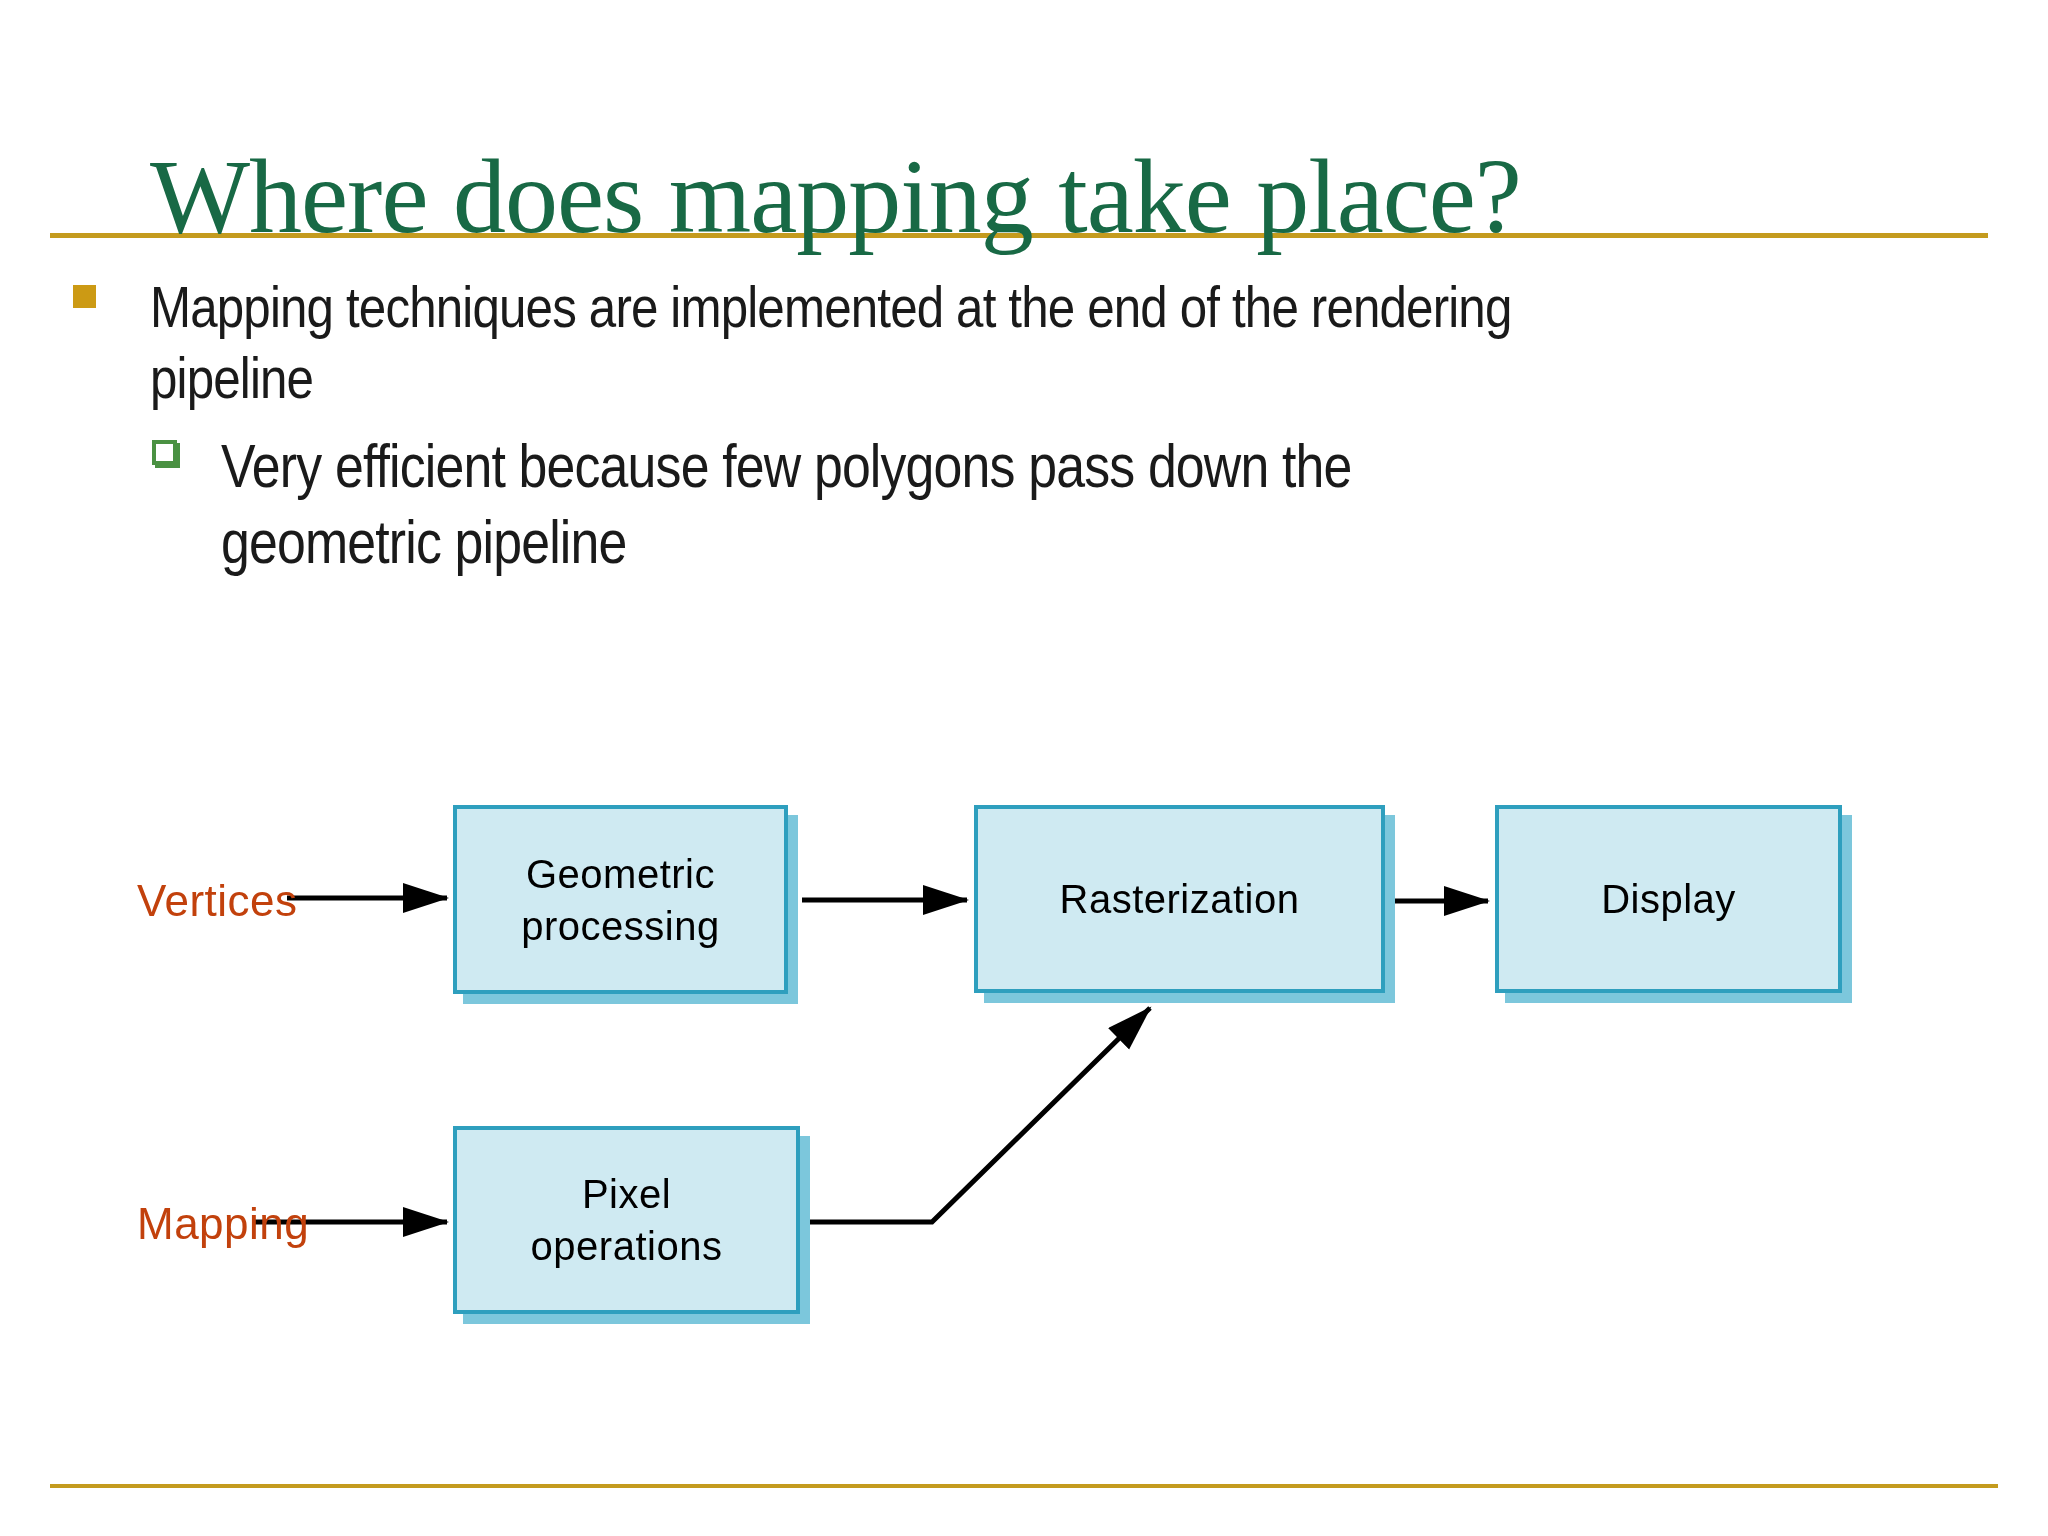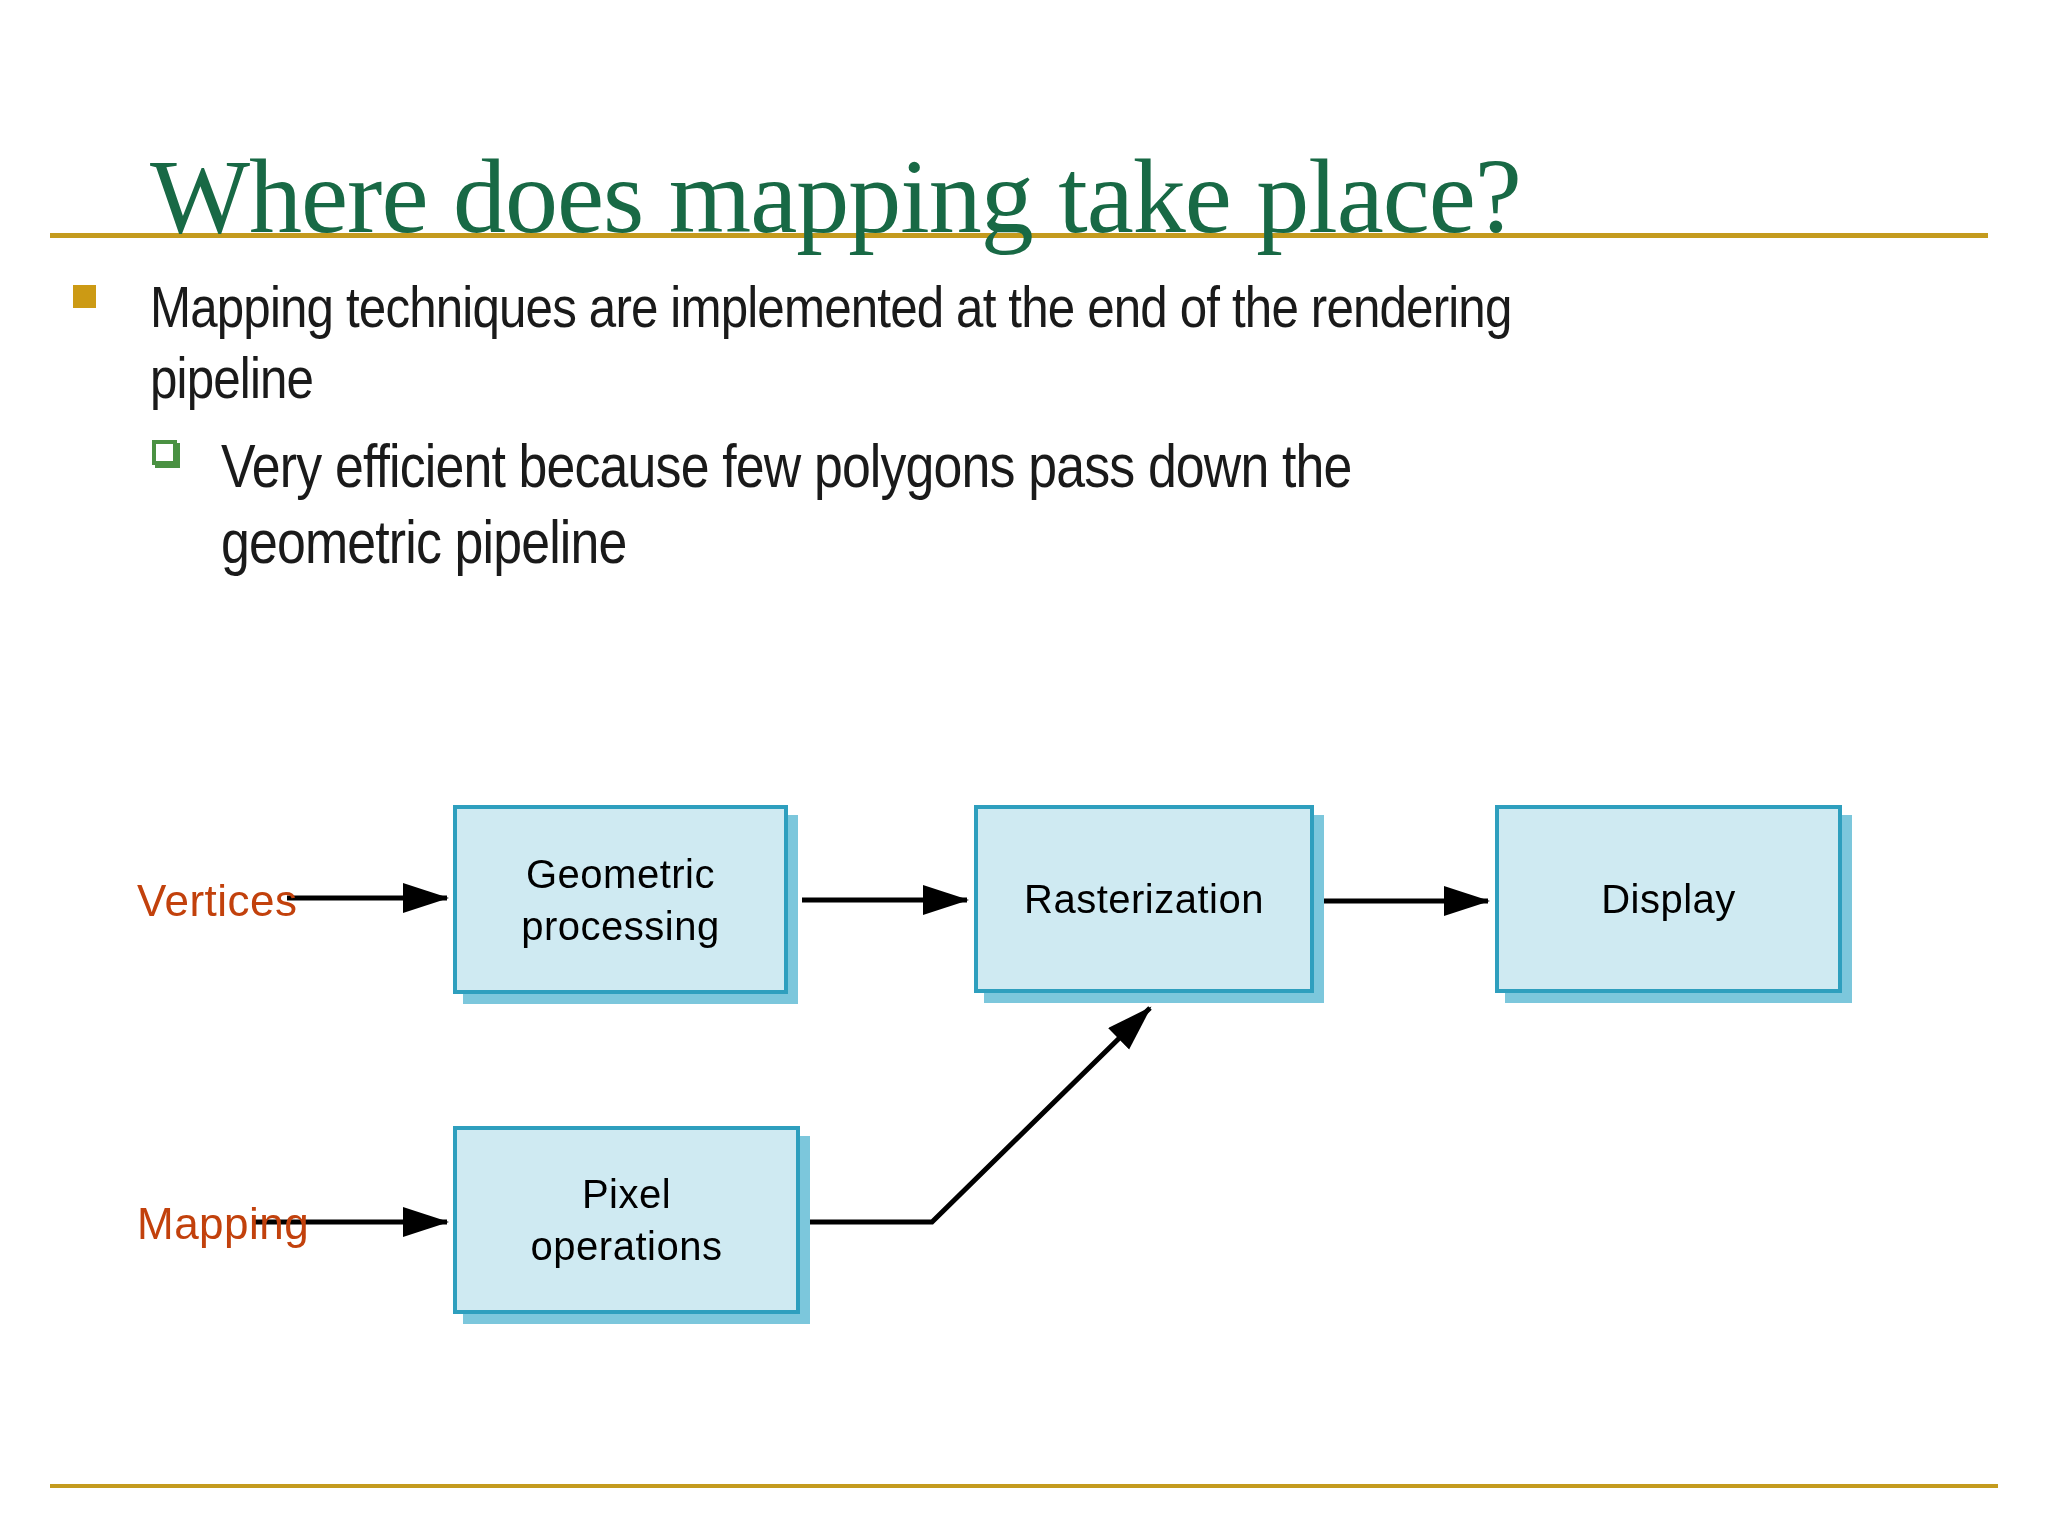--- a/index.html
+++ b/index.html
@@ -81,21 +81,21 @@
     align-items: center;
     justify-content: center;
     text-align: center;
     font-size: 40px;
     line-height: 1.3;
     color: #000000;
     white-space: pre-line;
     letter-spacing: 0.5px;
   }
   .box-geometric    { left: 453px;  top: 769px;  width: 335px; height: 189px; }
-  .box-raster       { left: 974px;  top: 769px;  width: 340px; height: 188px; }
+  .box-raster       { left: 974px;  top: 769px;  width: 411px; height: 188px; }
   .box-display      { left: 1495px; top: 769px;  width: 347px; height: 188px; }
   .box-pixelops     { left: 453px;  top: 1090px; width: 347px; height: 188px; }
 
   .io-label {
     position: absolute;
     font-size: 44px;
     color: #c2410c;
     letter-spacing: 0.5px;
   }
   .label-vertices { left: 137px; top: 840px; }

